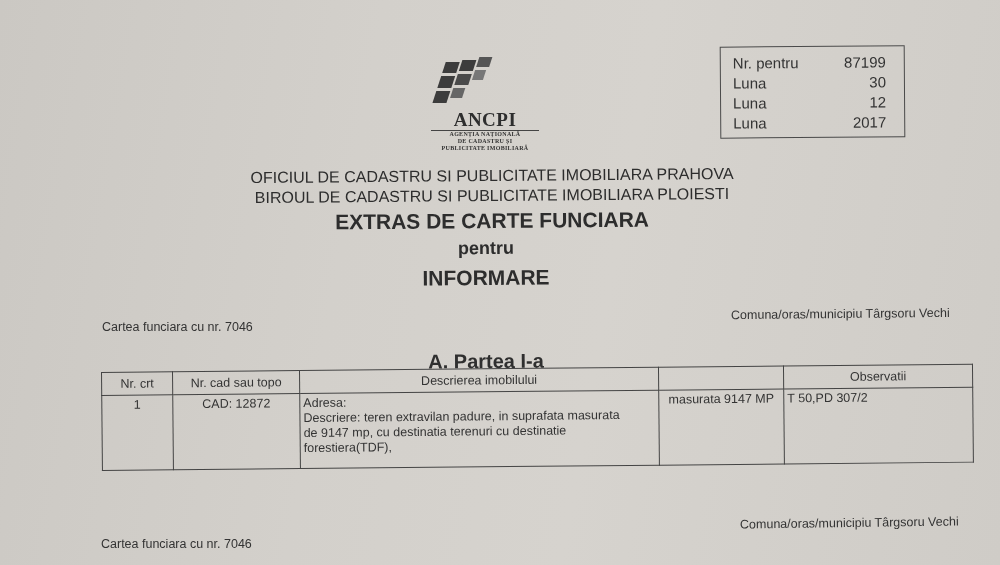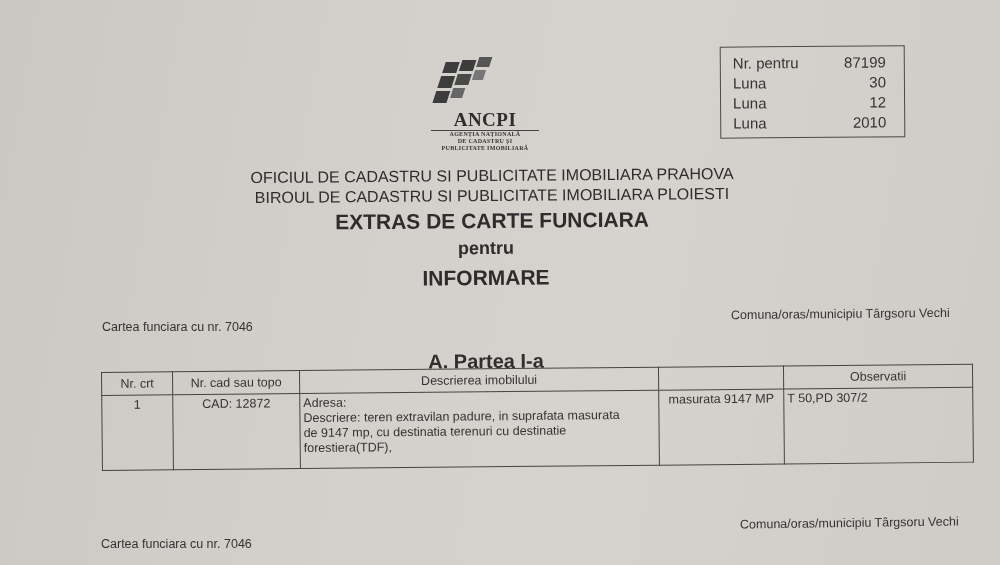--- a/index.html
+++ b/index.html
@@ -58,21 +58,21 @@
   <div class="req-row">
     <span>Luna</span>
     <span>30</span>
   </div>
   <div class="req-row">
     <span>Luna</span>
     <span>12</span>
   </div>
   <div class="req-row">
     <span>Luna</span>
-    <span>2010</span>
+    <span>2017</span>
   </div>
 </div>
 
 <div class="abs logo">
   <svg width="115" height="60" viewBox="0 0 115 60" style="position:absolute;left:0;top:0;">
     <g fill="#3c3c3c" transform="skewX(-18)">
       <rect x="22" y="10" width="14" height="11"></rect>
       <rect x="38" y="8" width="14" height="11"></rect>
       <rect x="54" y="5" width="13" height="10" fill="#555"></rect>
       <rect x="22" y="24" width="14" height="12"></rect>

